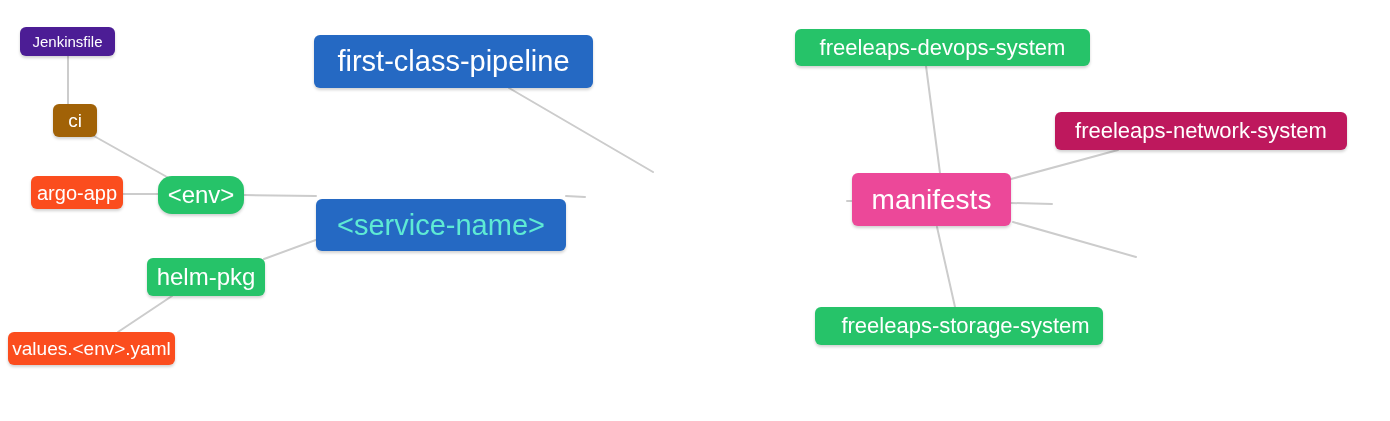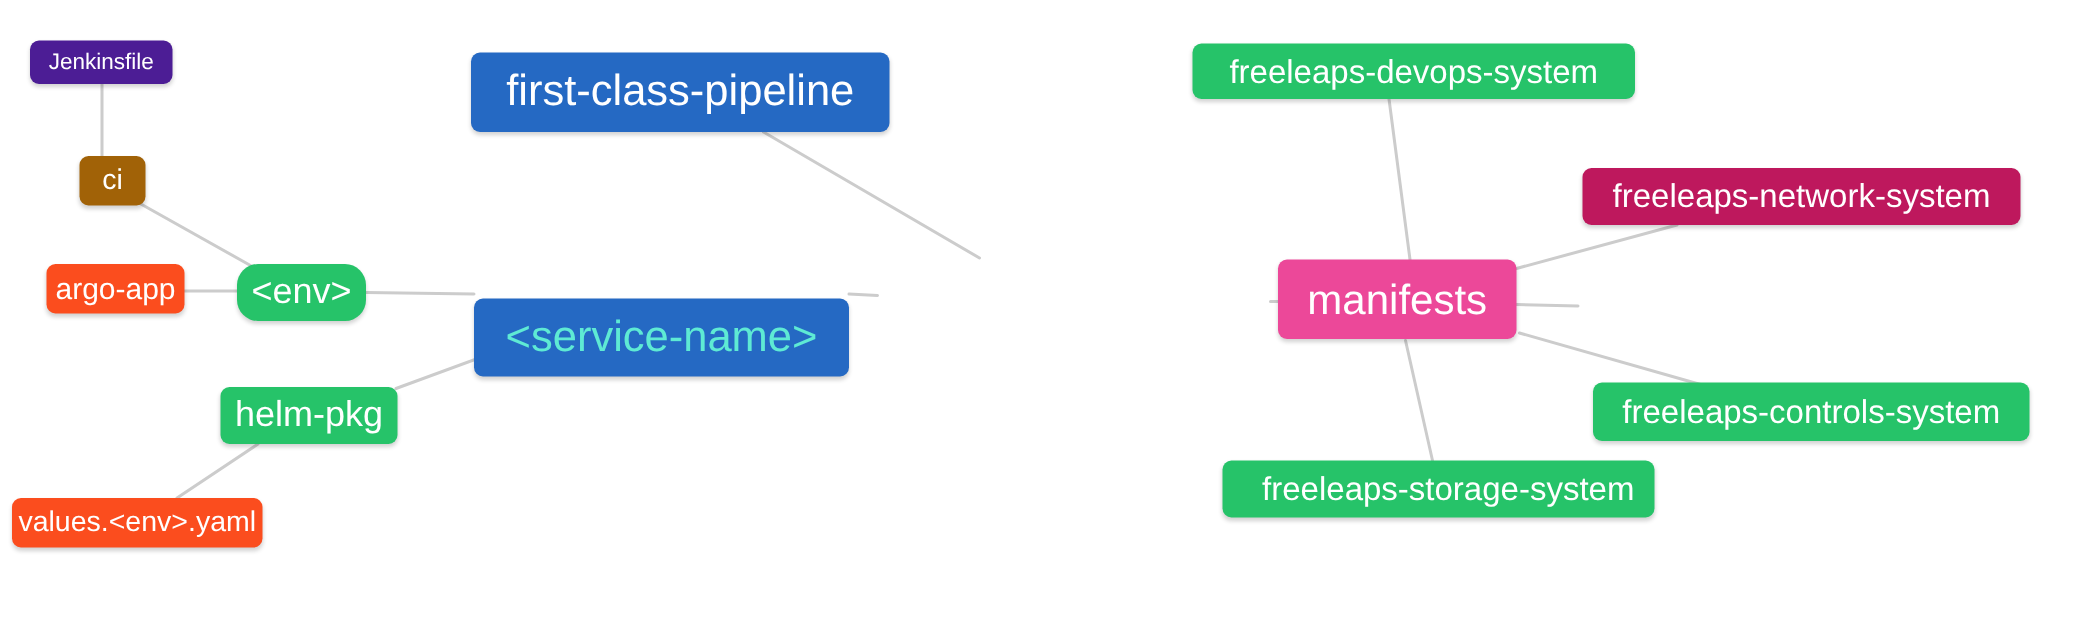--- a/index.html
+++ b/index.html
@@ -68,16 +68,15 @@
       <div class="node" style="left: 316px; top: 171px; width: 250px; height: 52px; font-size: 29px; background: rgb(37, 105, 195); color: #5eead4; margin-top: 28px;">&lt;service-name&gt;</div>
       <div class="node" style="left: 852px; top: 173px; width: 159px; height: 53px; font-size: 28px; background: #ec4899; color: rgb(255, 255, 255);">manifests</div>
       <div class="node" style="left: 158px; top: 176px; width: 86px; height: 38px; font-size: 24px; background: rgb(38, 195, 105); color: rgb(255, 255, 255); border-radius: 14px;">&lt;env&gt;</div>
       <div class="node" style="left: 147px; top: 258px; width: 118px; height: 38px; font-size: 24px; background: rgb(38, 195, 105); color: rgb(255, 255, 255);">helm-pkg</div>
       <div class="node" style="left: 53px; top: 104px; width: 44px; height: 33px; font-size: 19px; background: #a16207; color: rgb(255, 255, 255);">ci</div>
       <div class="node" style="left: 31px; top: 176px; width: 92px; height: 33px; font-size: 20px; background: rgb(251, 77, 30); color: rgb(255, 255, 255);">argo-app</div>
       <div class="node" style="left: 20px; top: 27px; width: 95px; height: 29px; font-size: 15px; background: #4c1d95; color: rgb(255, 255, 255);">Jenkinsfile</div>
       <div class="node" style="left: 8px; top: 332px; width: 167px; height: 33px; font-size: 19px; background: rgb(251, 77, 30); color: rgb(255, 255, 255);">values.&lt;env&gt;.yaml</div>
       <div class="node" style="left: 795px; top: 29px; width: 295px; height: 37px; font-size: 22px; background: rgb(38, 195, 105); color: rgb(255, 255, 255);">freeleaps-devops-system</div>
       <div class="node" style="left: 1055px; top: 112px; width: 292px; height: 38px; font-size: 22px; background: #be185d; color: rgb(255, 255, 255);">freeleaps-network-system</div>
-      <div class="node" style="left: 1062px; top: 255px; width: 291px; height: 39px; font-size: 22px; background: rgb(38, 195, 105); color: rgb(255, 255, 255);">freeleaps-controls-system</div>
       <div class="node" style="left: 815px; top: 307px; width: 288px; height: 38px; font-size: 22px; background: rgb(38, 195, 105); color: rgb(255, 255, 255); padding-left: 13px;">freeleaps-storage-system</div>
     </div>
 </div>
 
 </body></html>

